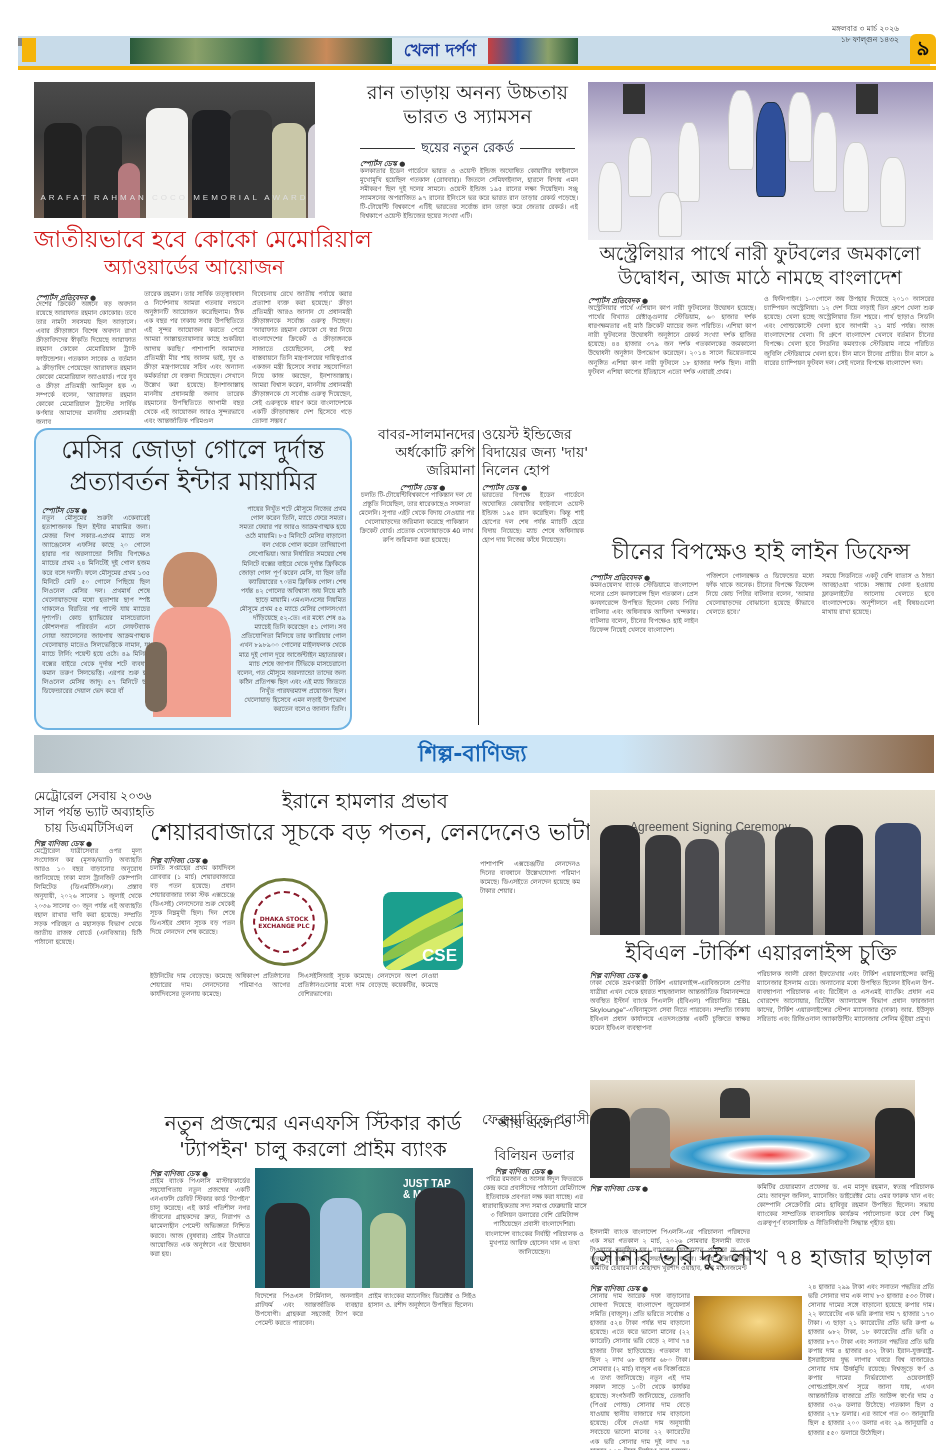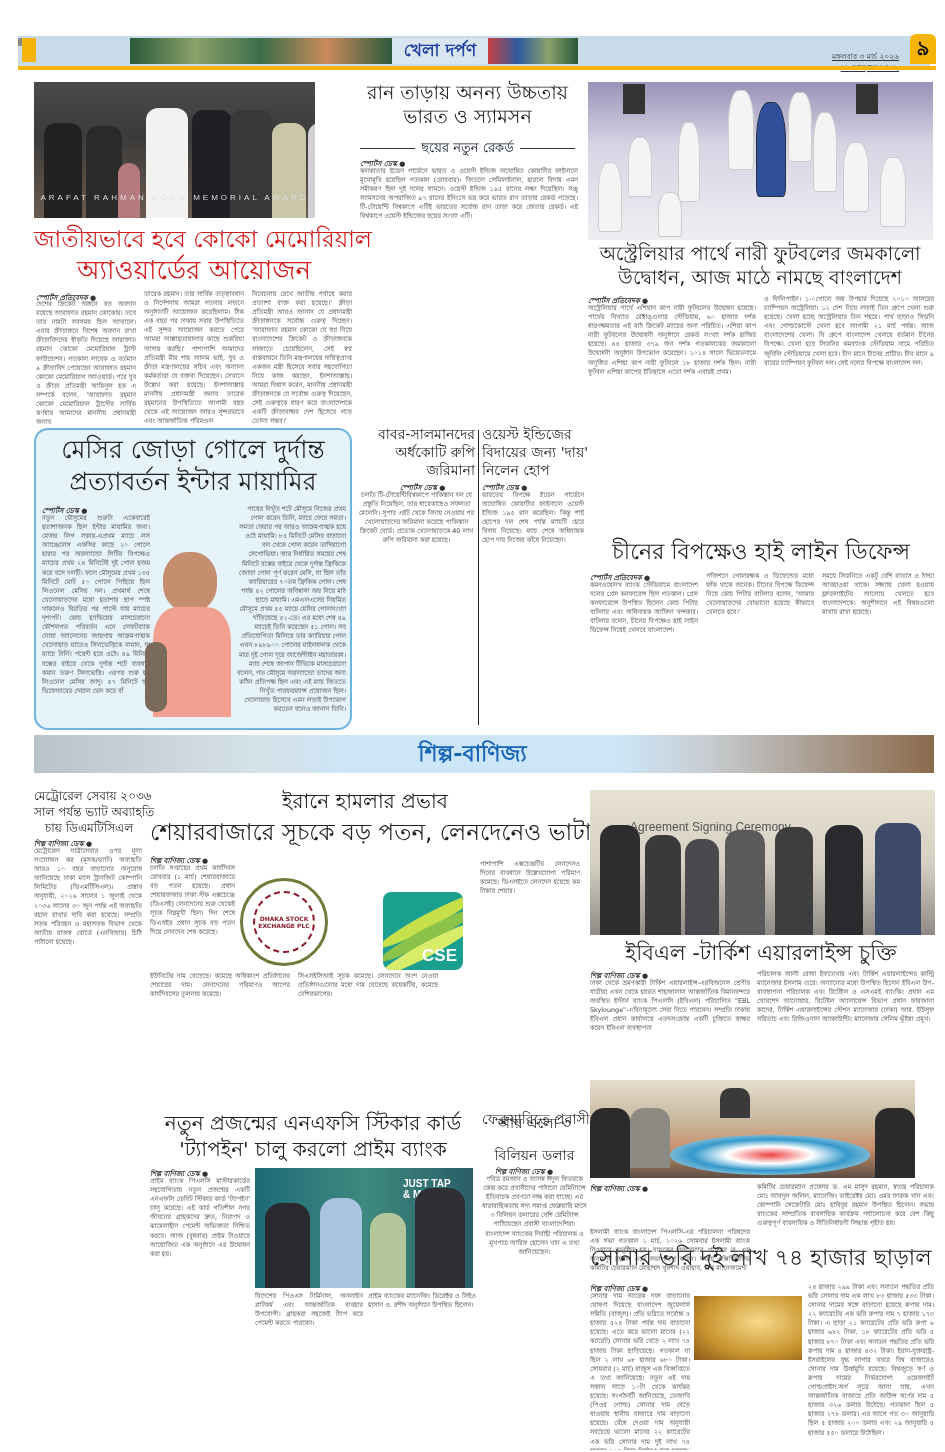--- a/index.html
+++ b/index.html
@@ -6,21 +6,21 @@
   body { width: 945px; height: 1452px; background: #fff; font-family: "DejaVu Sans", sans-serif; color: #222; overflow: hidden; position: relative; }
   .abs { position: absolute; }
   
   .masthead { left: 18px; top: 36px; width: 912px; height: 30px; background: #c8dbe9; }
   .mast-left-tab { left: 22px; top: 38px; width: 14px; height: 24px; background: #f5b40a; }
   .mast-left-tab::before { content: ""; position: absolute; left: -4px; top: 0; width: 4px; height: 8px; background: #888; }
   .mast-banner { left: 130px; top: 38px; width: 262px; height: 26px; background: linear-gradient(90deg,#2a5a3a,#8ba16a,#3c6e4a,#c98a5a,#2e5b3e); }
   .mast-title-wrap { left: 392px; top: 38px; width: 96px; height: 26px; background: #d9e6ef; display:flex; align-items:center; justify-content:center; }
   .mast-title { font-size: 17px; font-weight: bold; color: #1d3fa0; white-space: nowrap; }
   .mast-banner3 { left: 488px; top: 38px; width: 90px; height: 26px; background: linear-gradient(90deg,#c84040,#2e5b9e,#8ba16a,#2a5a3a); }
-  .mast-date { right: 46px; top: 51px; width: 120px; text-align: right; font-size: 7.5px; line-height: 11px; color: #333; text-decoration: underline; }
+  .mast-date { right: 46px; top: 23px; width: 120px; text-align: right; font-size: 7.5px; line-height: 11px; color: #333; }
   .mast-page { left: 910px; top: 34px; width: 26px; height: 30px; background: #f5b40a; border-radius: 6px 6px 0 0; font-size: 20px; font-weight: bold; display:flex; align-items:center; justify-content:center; color:#111; }
   .mast-rule { left: 18px; top: 66px; width: 918px; height: 4px; background: #f5b40a; }
 
   
   .photo { overflow: hidden; }
   .ph-award { left: 34px; top: 82px; width: 281px; height: 136px; background: linear-gradient(180deg,#4b4b4b 0%,#3b3b3b 40%,#6b5a4e 100%); }
   .ph-award .person { position:absolute; bottom:0; border-radius: 12px 12px 0 0; }
   .ph-dance { left: 588px; top: 82px; width: 345px; height: 158px; background: linear-gradient(180deg,#9b92b8 0%,#d8d4e4 40%,#eeeef2 100%); }
   .ph-dance .dancer { position:absolute; border-radius: 40% 40% 10% 10%; background:#f4f4f4; border:1px solid #ccc; }
   .ph-dance .lead { background:#2f4f9a; border-color:#234; }
@@ -87,21 +87,21 @@
 <div class="abs hl hl-blk" style="left:355px;top:106px;width:225px;font-size:19px;">ভারত ও স্যামসন</div>
 <div class="abs" style="left:360px;top:140px;width:215px;height:16px;display:flex;align-items:center;gap:6px;">
   <div style="flex:1;height:1px;background:#333;"></div>
   <span style="font-size:13px;color:#0f172a;">ছয়ের নতুন রেকর্ড</span>
   <div style="flex:1;height:1px;background:#333;"></div>
 </div>
 <div class="abs byline" style="left:360px;top:158px;">স্পোর্টস ডেস্ক ●</div>
 <div class="abs body" style="left:360px;top:167px;width:218px;height:250px;overflow:hidden;">কলকাতার ইডেন গার্ডেনে ভারত ও ওয়েস্ট ইন্ডিজ অঘোষিত কোয়ার্টার ফাইনালে মুখোমুখি হয়েছিল গতকাল (রোববার)। জিতলে সেমিফাইনাল, হারলে বিদায় এমন সমীকরণ ছিল দুই দলের সামনে। ওয়েস্ট ইন্ডিজ ১৯৫ রানের লক্ষ্য দিয়েছিল। সঞ্জু স্যামসনের অপরাজিত ৯৭ রানের ইনিংসে ভর করে ভারত রান তাড়ার রেকর্ড গড়েছে। টি-টোয়েন্টি বিশ্বকাপে এটিই ভারতের সর্বোচ্চ রান তাড়া করে জেতার রেকর্ড। এই বিশ্বকাপে ওয়েস্ট ইন্ডিজের ছয়ের সংখ্যা এটি।</div>
 
 <div class="abs hl hl-red" style="left:34px;top:227px;width:320px;font-size:23px;">জাতীয়ভাবে হবে কোকো মেমোরিয়াল</div>
-<div class="abs hl hl-red" style="left:34px;top:256px;width:320px;font-size:26px;">অ্যাওয়ার্ডের আয়োজন</div>
+<div class="abs hl hl-red" style="left:34px;top:256px;width:320px;font-size:20px;">অ্যাওয়ার্ডের আয়োজন</div>
 <div class="abs byline" style="left:36px;top:292px;">স্পোর্টস প্রতিবেদক ●</div>
 <div class="abs body" style="left:36px;top:300px;width:100px;height:125px;overflow:hidden;">দেশের ক্রিকেট অঙ্গনে বড় অবদান রয়েছে আরাফাত রহমান কোকোর। তবে তার নামটা সবসময় ছিল আড়ালে। এবার ক্রীড়াঙ্গনে বিশেষ অবদান রাখা ক্রীড়াবিদদের স্বীকৃতি দিয়েছে আরাফাত রহমান কোকো মেমোরিয়াল ট্রাস্ট ফাউন্ডেশন। গতকাল সাবেক ও বর্তমান ৯ ক্রীড়াবিদ পেয়েছেন আরাফাত রহমান কোকো মেমোরিয়াল অ্যাওয়ার্ড। পরে যুব ও ক্রীড়া প্রতিমন্ত্রী আমিনুল হক এ সম্পর্কে বলেন, 'আরাফাত রহমান কোকো মেমোরিয়াল ট্রাস্টের সার্বিক কর্ণধার আমাদের মাননীয় প্রধানমন্ত্রী জনাব</div>
 <div class="abs body" style="left:144px;top:290px;width:100px;height:135px;overflow:hidden;">তারেক রহমান। তার সার্বিক তত্ত্বাবধান ও নির্দেশনায় আমরা গতবার লন্ডনে অনুষ্ঠানটি আয়োজন করেছিলাম। ঠিক এক বছর পর ঢাকায় সবার উপস্থিতিতে এই সুন্দর আয়োজন করতে পেরে আমরা আল্লাহতায়ালার কাছে শুকরিয়া আদায় করছি।' পাশাপাশি আমাদের প্রতিমন্ত্রী মীর শাহ আলম ভাই, যুব ও ক্রীড়া মন্ত্রণালয়ের সচিব এবং অন্যান্য কর্মকর্তারা যে বক্তব্য দিয়েছেন। সেখানে উল্লেখ করা হয়েছে। ইনশাআল্লাহ মাননীয় প্রধানমন্ত্রী জনাব তারেক রহমানের উপস্থিতিতে আগামী বছর থেকে এই আয়োজন আরও সুন্দরভাবে এবং আন্তর্জাতিক পরিমণ্ডল</div>
 <div class="abs body" style="left:252px;top:290px;width:100px;height:135px;overflow:hidden;">বিবেচনায় রেখে জাতীয় পর্যায়ে করার প্রত্যাশা ব্যক্ত করা হয়েছে।' ক্রীড়া প্রতিমন্ত্রী আরও জানান যে প্রধানমন্ত্রী ক্রীড়াঙ্গনকে সর্বোচ্চ গুরুত্ব দিচ্ছেন। 'আরাফাত রহমান কোকো যে স্বপ্ন নিয়ে বাংলাদেশের ক্রিকেট ও ক্রীড়াঙ্গনকে সাজাতে চেয়েছিলেন, সেই স্বপ্ন বাস্তবায়নে তিনি মন্ত্রণালয়ের দায়িত্বপ্রাপ্ত একজন মন্ত্রী হিসেবে সবার সহযোগিতা নিয়ে কাজ করছেন, ইনশাআল্লাহ। আমরা বিশ্বাস করেন, মাননীয় প্রধানমন্ত্রী ক্রীড়াঙ্গনকে যে সর্বোচ্চ গুরুত্ব দিয়েছেন, সেই গুরুত্বকে ধারণ করে বাংলাদেশকে একটি ক্রীড়াবান্ধব দেশ হিসেবে গড়ে তোলা সম্ভব।'</div>
 
 <div class="abs photo ph-dance">
   <div style="position:absolute;left:35px;top:2px;width:22px;height:30px;background:#333;"></div>
   <div style="position:absolute;left:268px;top:2px;width:22px;height:30px;background:#333;"></div>
   <div class="dancer" style="left:40px;top:55px;width:24px;height:60px;"></div>
   <div class="dancer" style="left:90px;top:40px;width:22px;height:80px;"></div>

